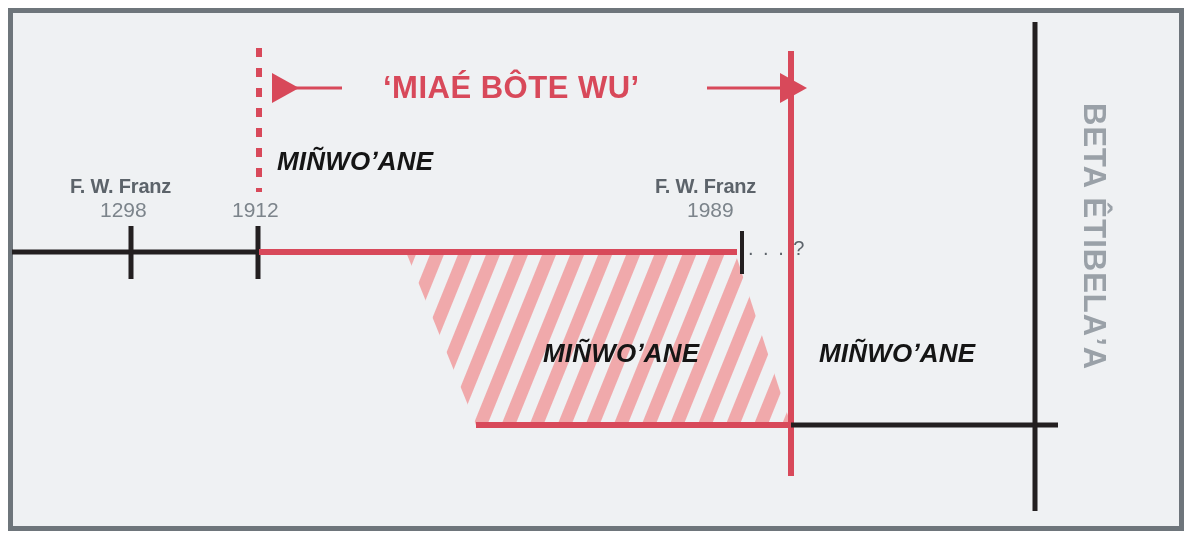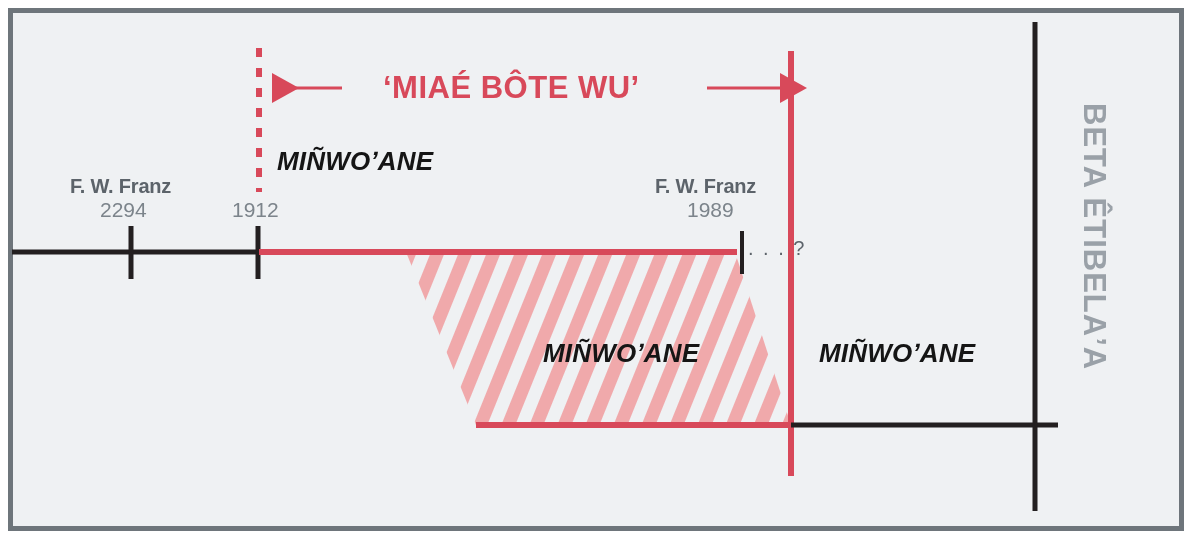--- a/index.html
+++ b/index.html
@@ -148,21 +148,21 @@
       <line x1="707" y1="88" x2="780" y2="88" stroke="#d8495a" stroke-width="3" marker-end="url(#arrowRightHead)"></line>
     </g>
   </svg>
 
   <div class="txt title-text" style="left:383px; top:72px;">‘MIAÉ BÔTE WU’</div>
 
   <div class="txt period-label" style="left:277px; top:140px;">MIÑWOʼANE</div>
 
   <div class="txt marker-name" style="left:70px; top:176px;">F. W. Franz</div>
 
-  <div class="txt marker-year" style="left:100px; top:199px;">2294</div>
+  <div class="txt marker-year" style="left:100px; top:199px;">1298</div>
 
   <div class="txt marker-year" style="left:232px; top:199px;">1912</div>
 
   <div class="txt marker-name" style="left:655px; top:176px;">F. W. Franz</div>
 
   <div class="txt marker-year" style="left:687px; top:199px;">1989</div>
 
   <div class="txt ellipsis-q" style="left:748px; top:238px;">. . . ?</div>
 
   <div class="txt period-label" style="left:543px; top:332px;">MIÑWOʼANE</div>

